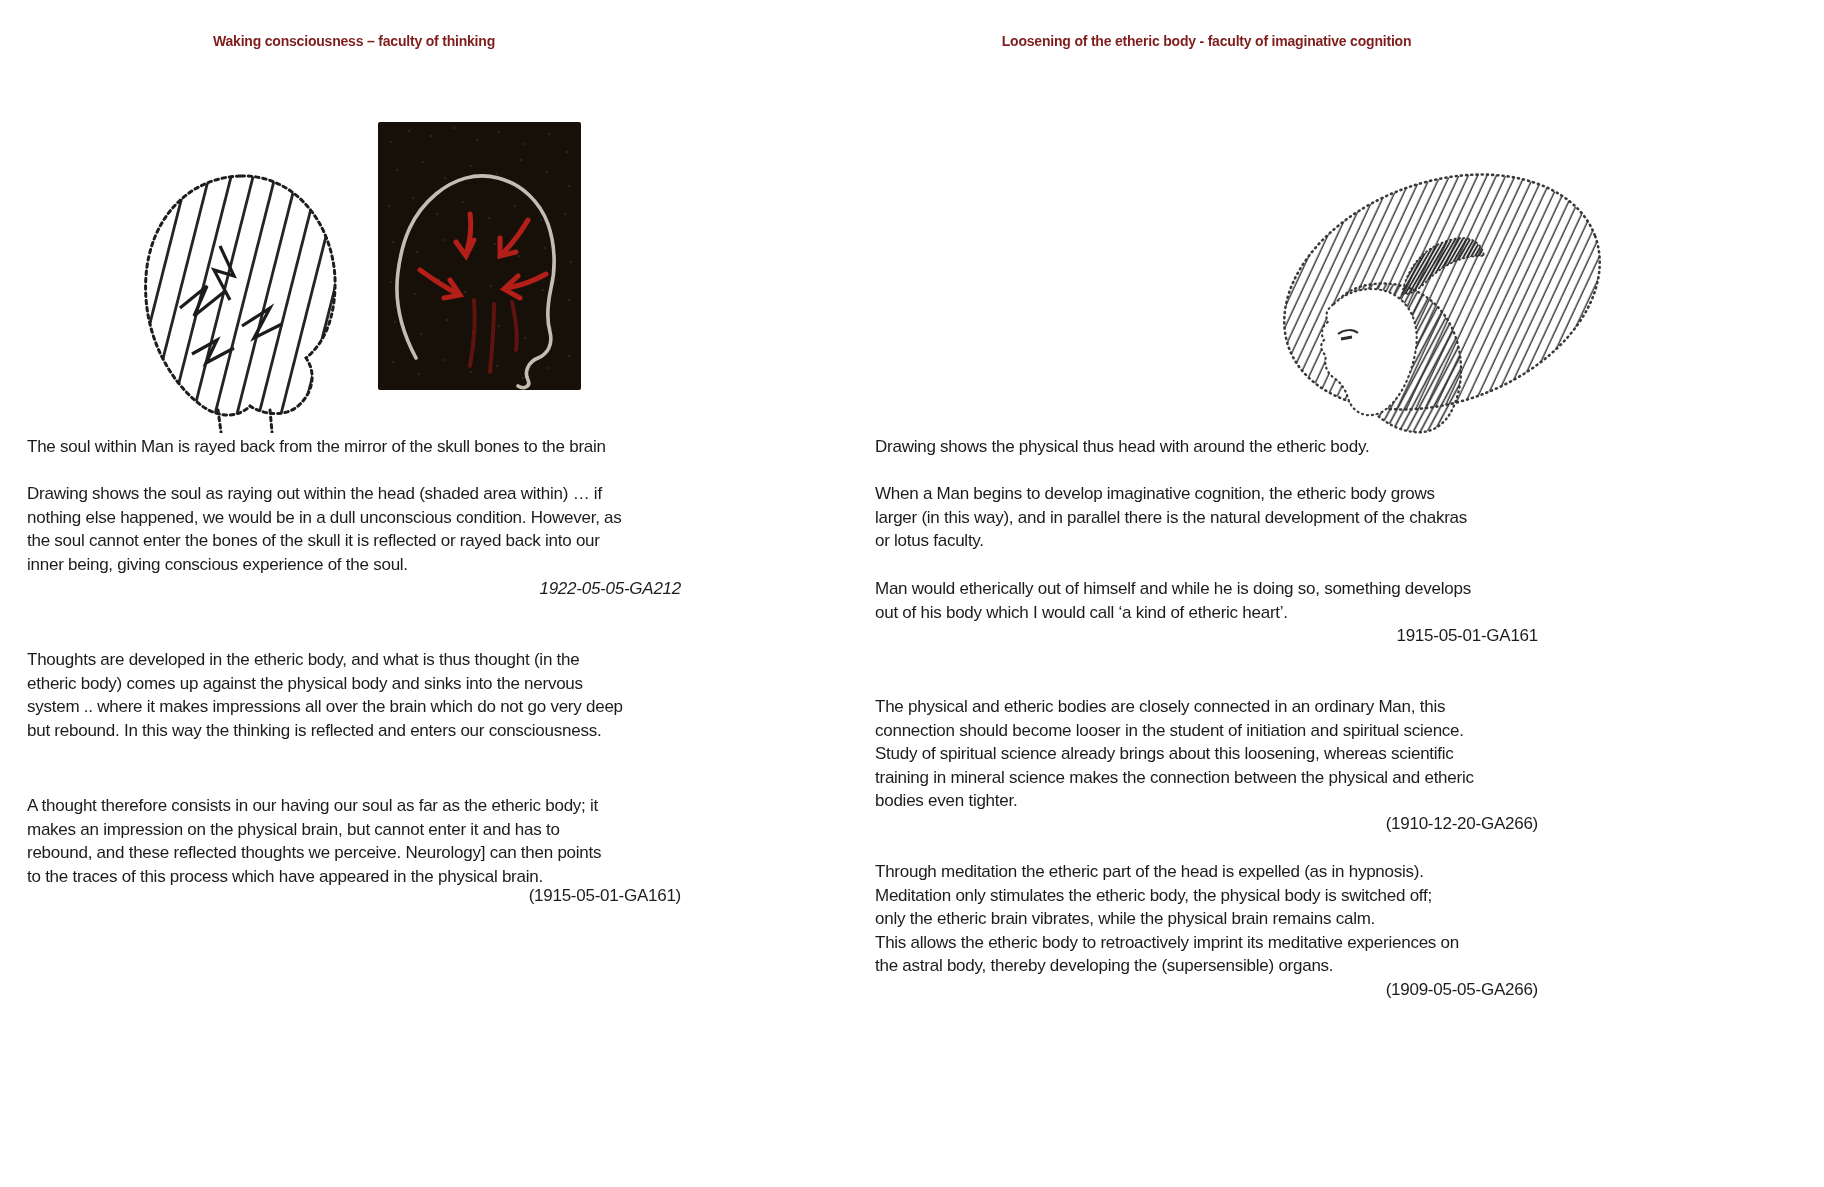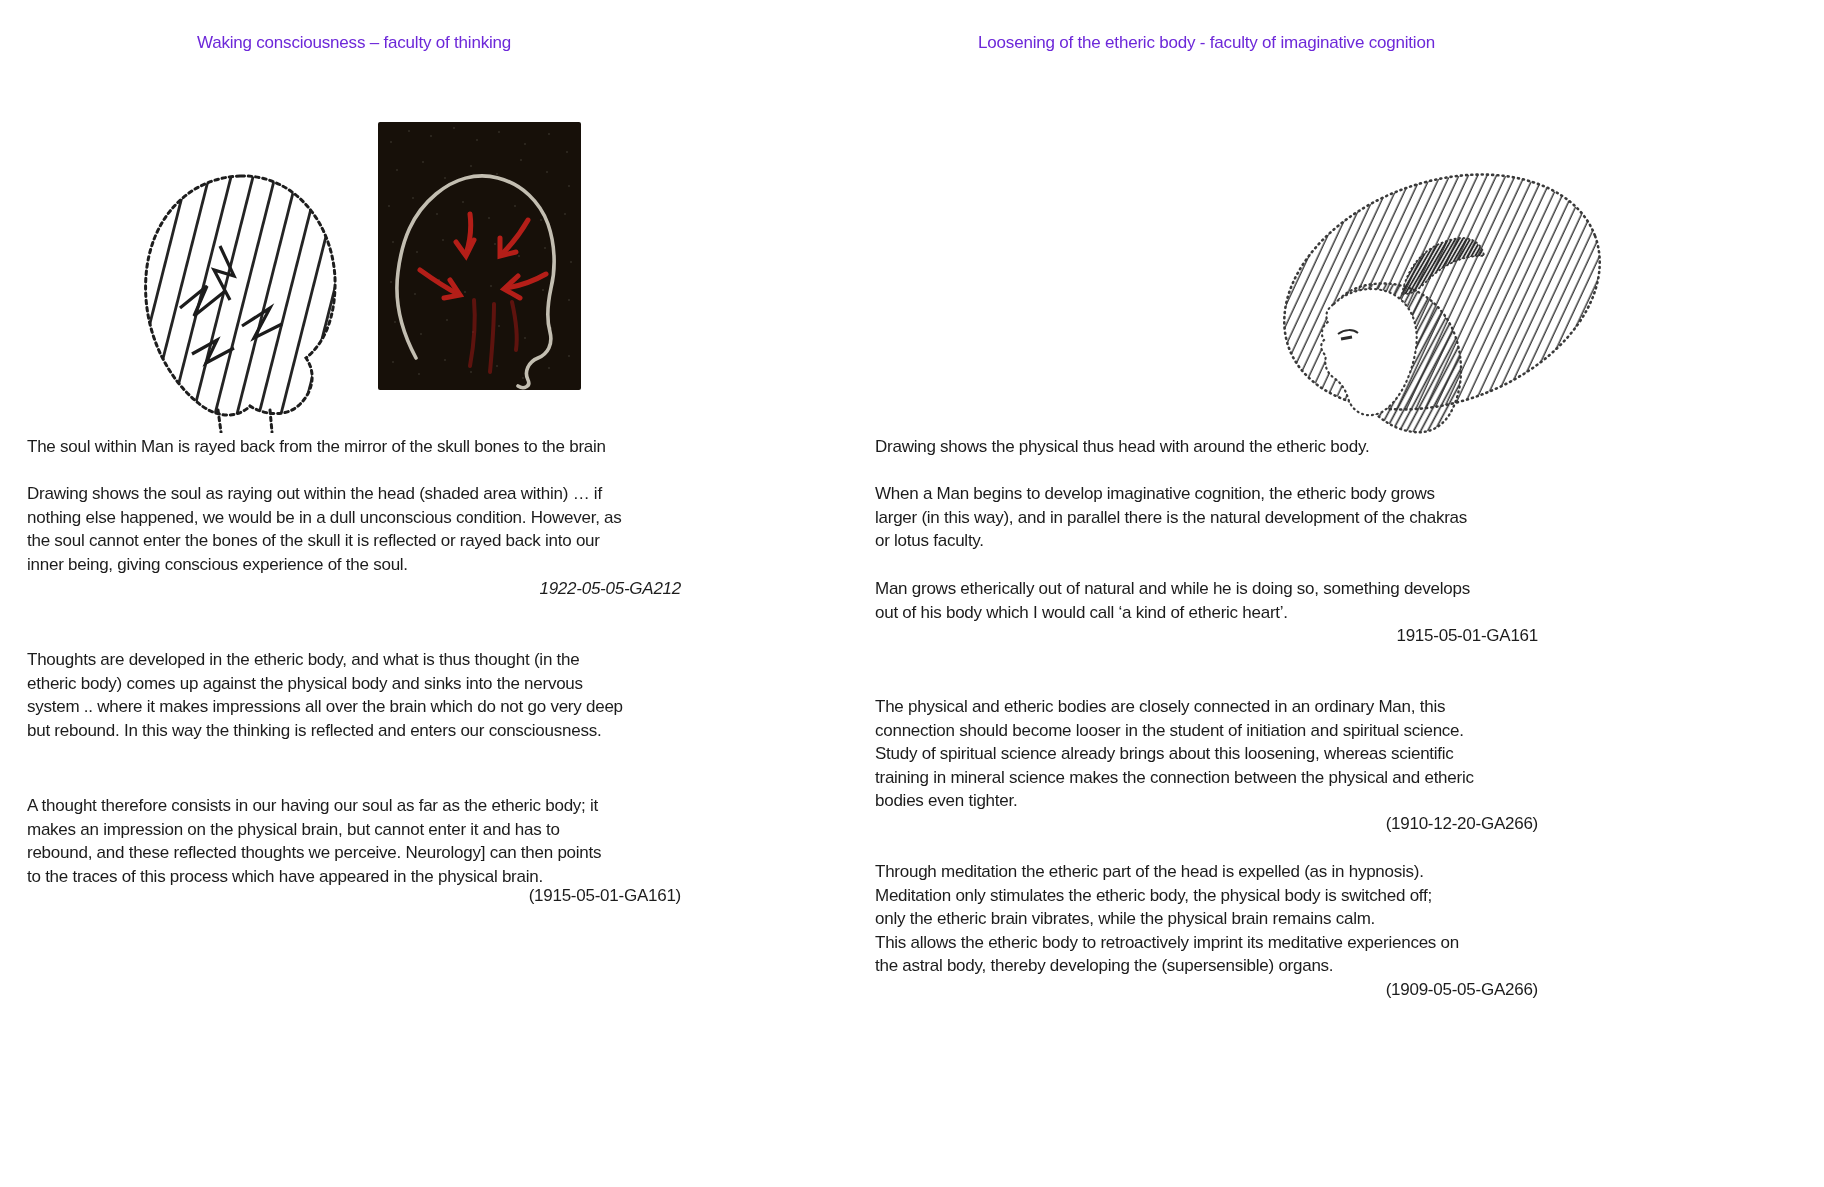--- a/index.html
+++ b/index.html
@@ -1,22 +1,22 @@
 <!DOCTYPE html>
 <html><head>
 <meta charset="utf-8">
 <style>
   html,body{margin:0;padding:0;}
   body{
     width:1824px;height:1187px;position:relative;background:#ffffff;
     font-family:"Liberation Sans",sans-serif;color:#1c1c1c;overflow:hidden;
   }
   .title{
-    position:absolute;top:33px;font-size:17px;font-weight:normal;
-    text-align:center;letter-spacing:-0.2px;color:#6d28d9;
+    position:absolute;top:33px;font-size:14px;font-weight:bold;
+    text-align:center;letter-spacing:-0.2px;color:#7f1d1d;
   }
   .para{
     position:absolute;font-size:17px;line-height:23.5px;
     white-space:pre-line;letter-spacing:-0.25px;
   }
   .cite{
     position:absolute;font-size:17px;line-height:23.5px;
     text-align:right;letter-spacing:-0.25px;
   }
   .figure{position:absolute;}
@@ -150,21 +150,21 @@
 
     <path d="M 140,152 C 146,120 168,100 198,96 C 212,95 221,104 222,114
              C 201,113 180,123 164,140 C 155,149 148,153 140,152 Z" fill="url(#hC)" stroke="#3a3a3a" stroke-width="1.8" stroke-dasharray="1 3.5" stroke-linecap="round"></path>
   </svg>
 </div>
 
 <div class="para" style="left:875px;top:435px;width:690px;">Drawing shows the physical thus head with around the etheric body.</div>
 <div class="para" style="left:875px;top:482px;width:690px;">When a Man begins to develop  imaginative cognition, the etheric body grows
 larger (in this way), and in parallel there is the natural development  of the chakras
 or lotus faculty.</div>
-<div class="para" style="left:875px;top:577px;width:690px;">Man grows etherically out of natural and while he is doing so, something develops
+<div class="para" style="left:875px;top:577px;width:690px;">Man would etherically out of himself and while he is doing so, something develops
 out of his body which I would call ‘a kind of etheric heart’.</div>
 <div class="cite" style="left:875px;top:624px;width:663px;">1915-05-01-GA161</div>
 <div class="para" style="left:875px;top:695px;width:690px;">The physical and etheric bodies are closely connected in an ordinary Man, this
 connection should become looser in the student of initiation and spiritual science.
 Study of spiritual science already brings about this loosening, whereas  scientific
 training in mineral science makes the connection between the physical and etheric
 bodies even tighter.</div>
 <div class="cite" style="left:875px;top:812px;width:663px;">(1910-12-20-GA266)</div>
 <div class="para" style="left:875px;top:860px;width:690px;">Through meditation the etheric part of the head is expelled  (as in hypnosis).
 Meditation only stimulates the etheric body, the physical body is switched off;

